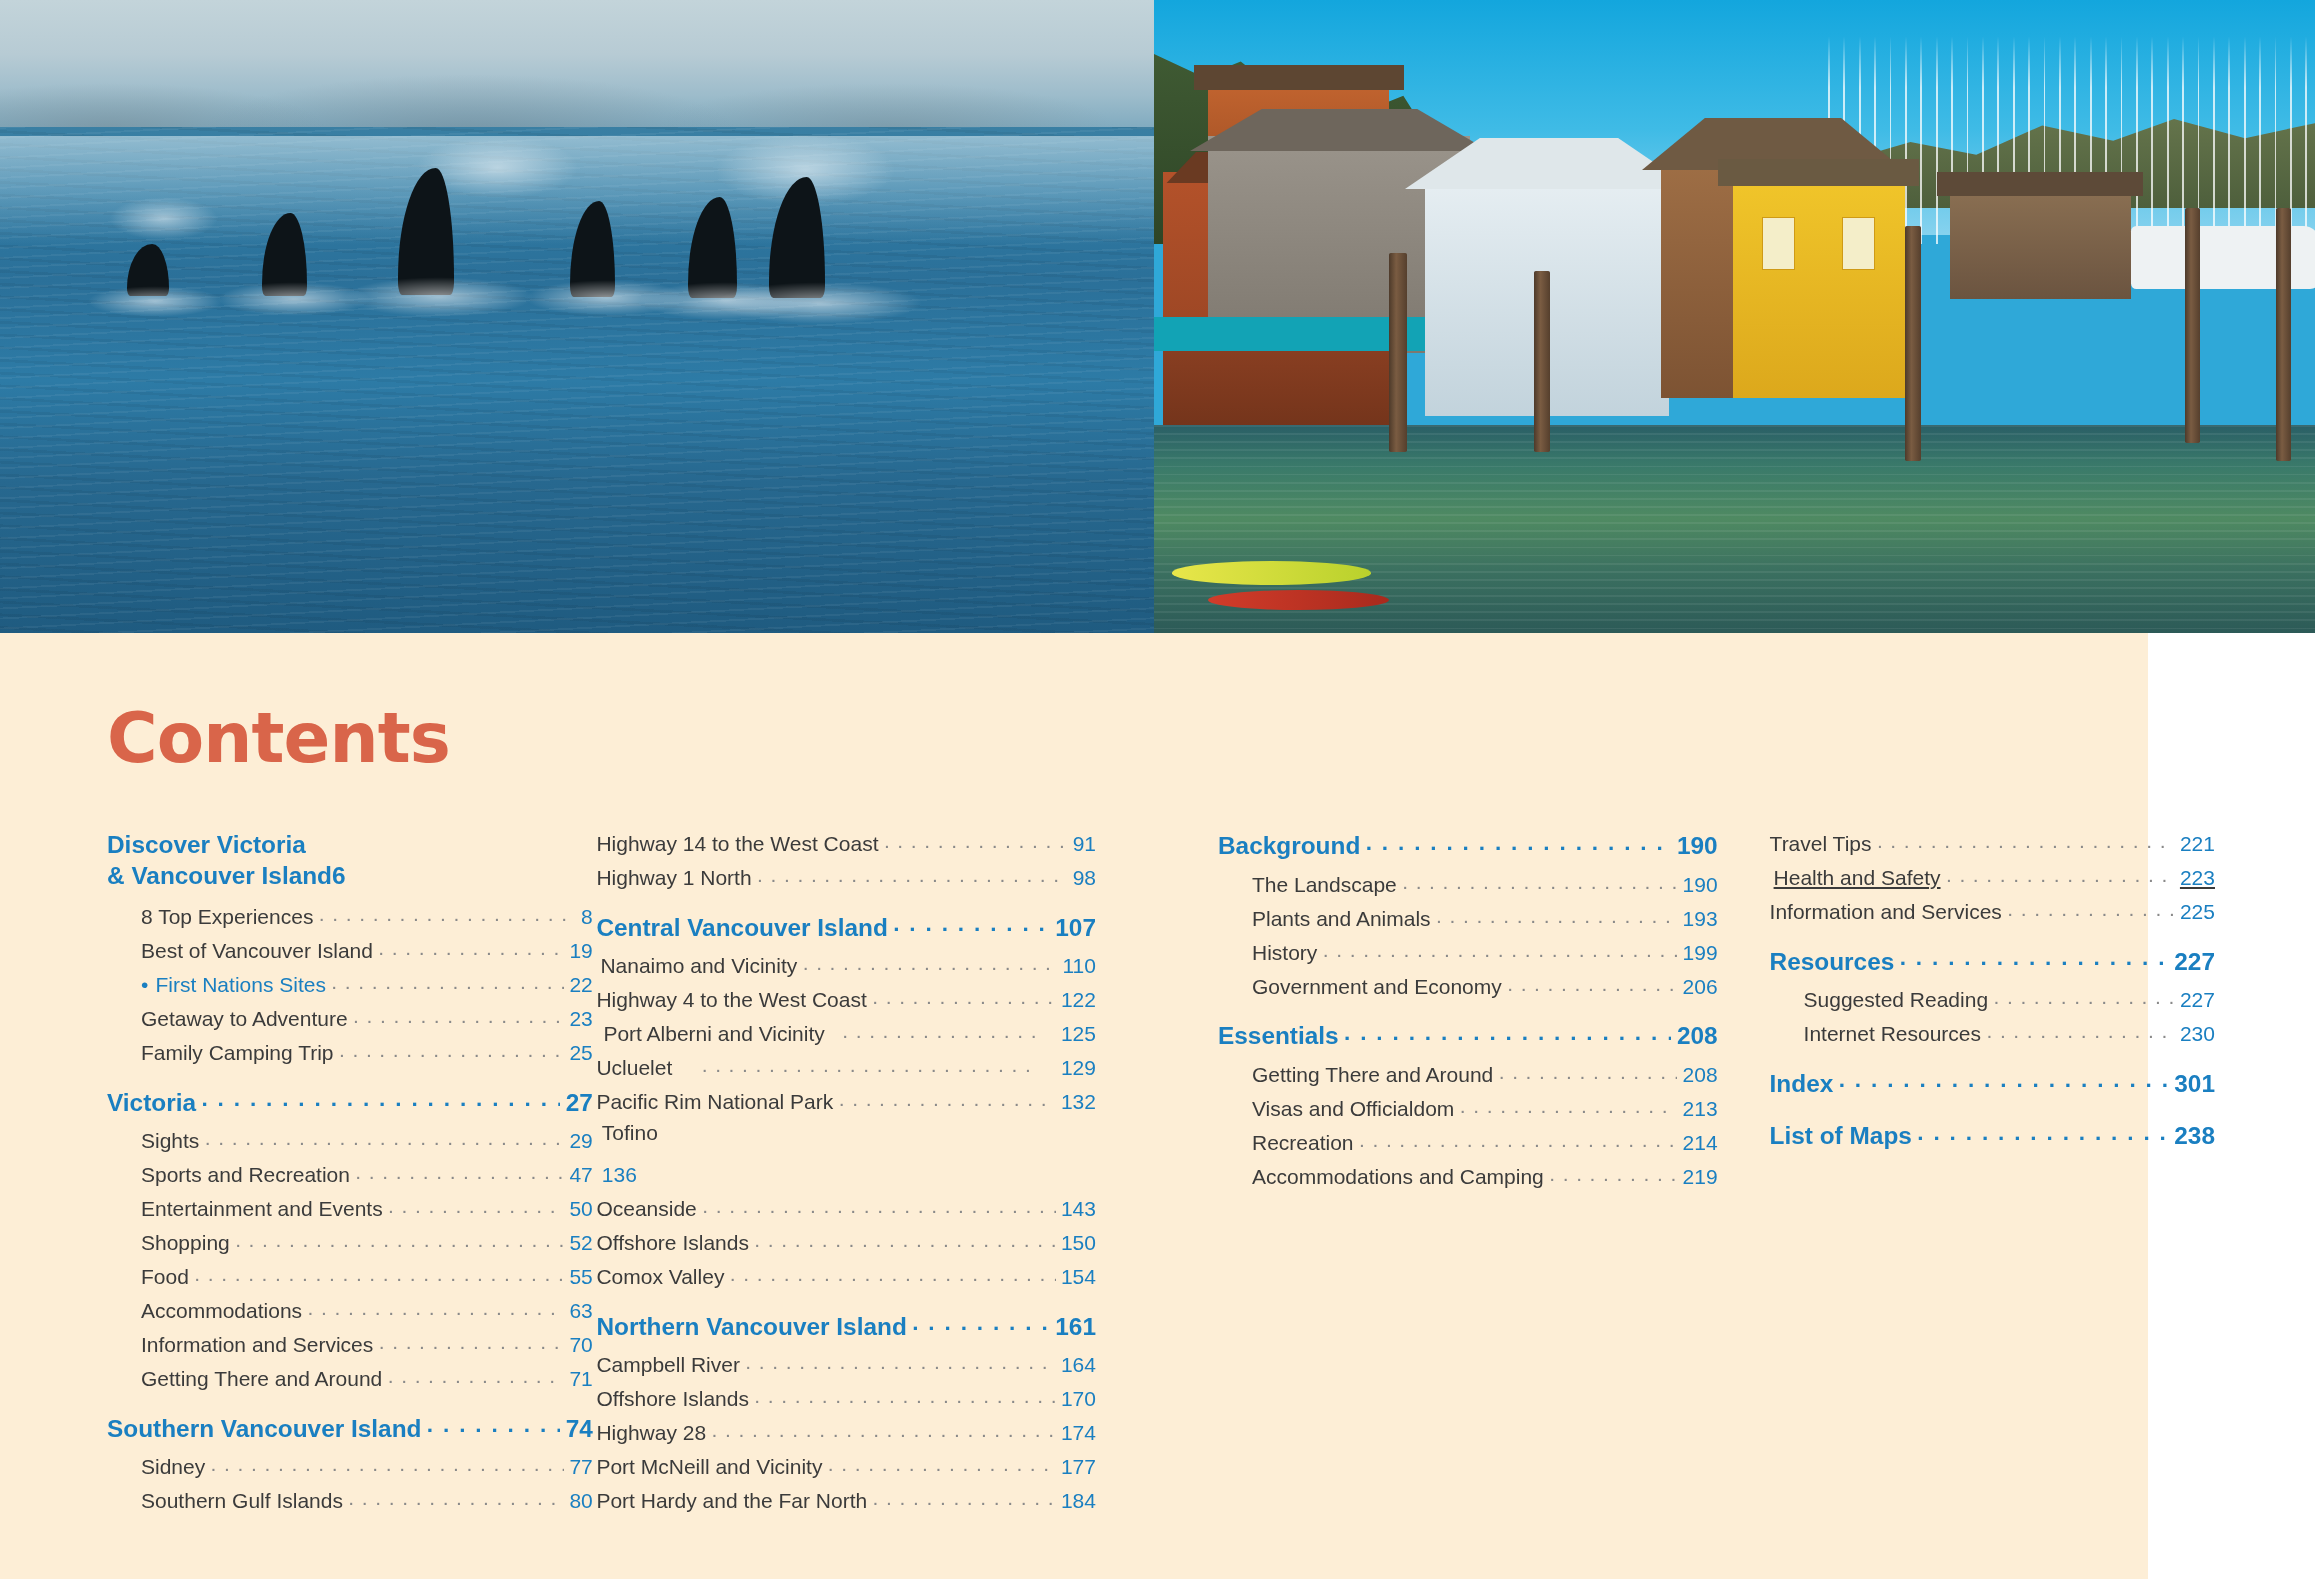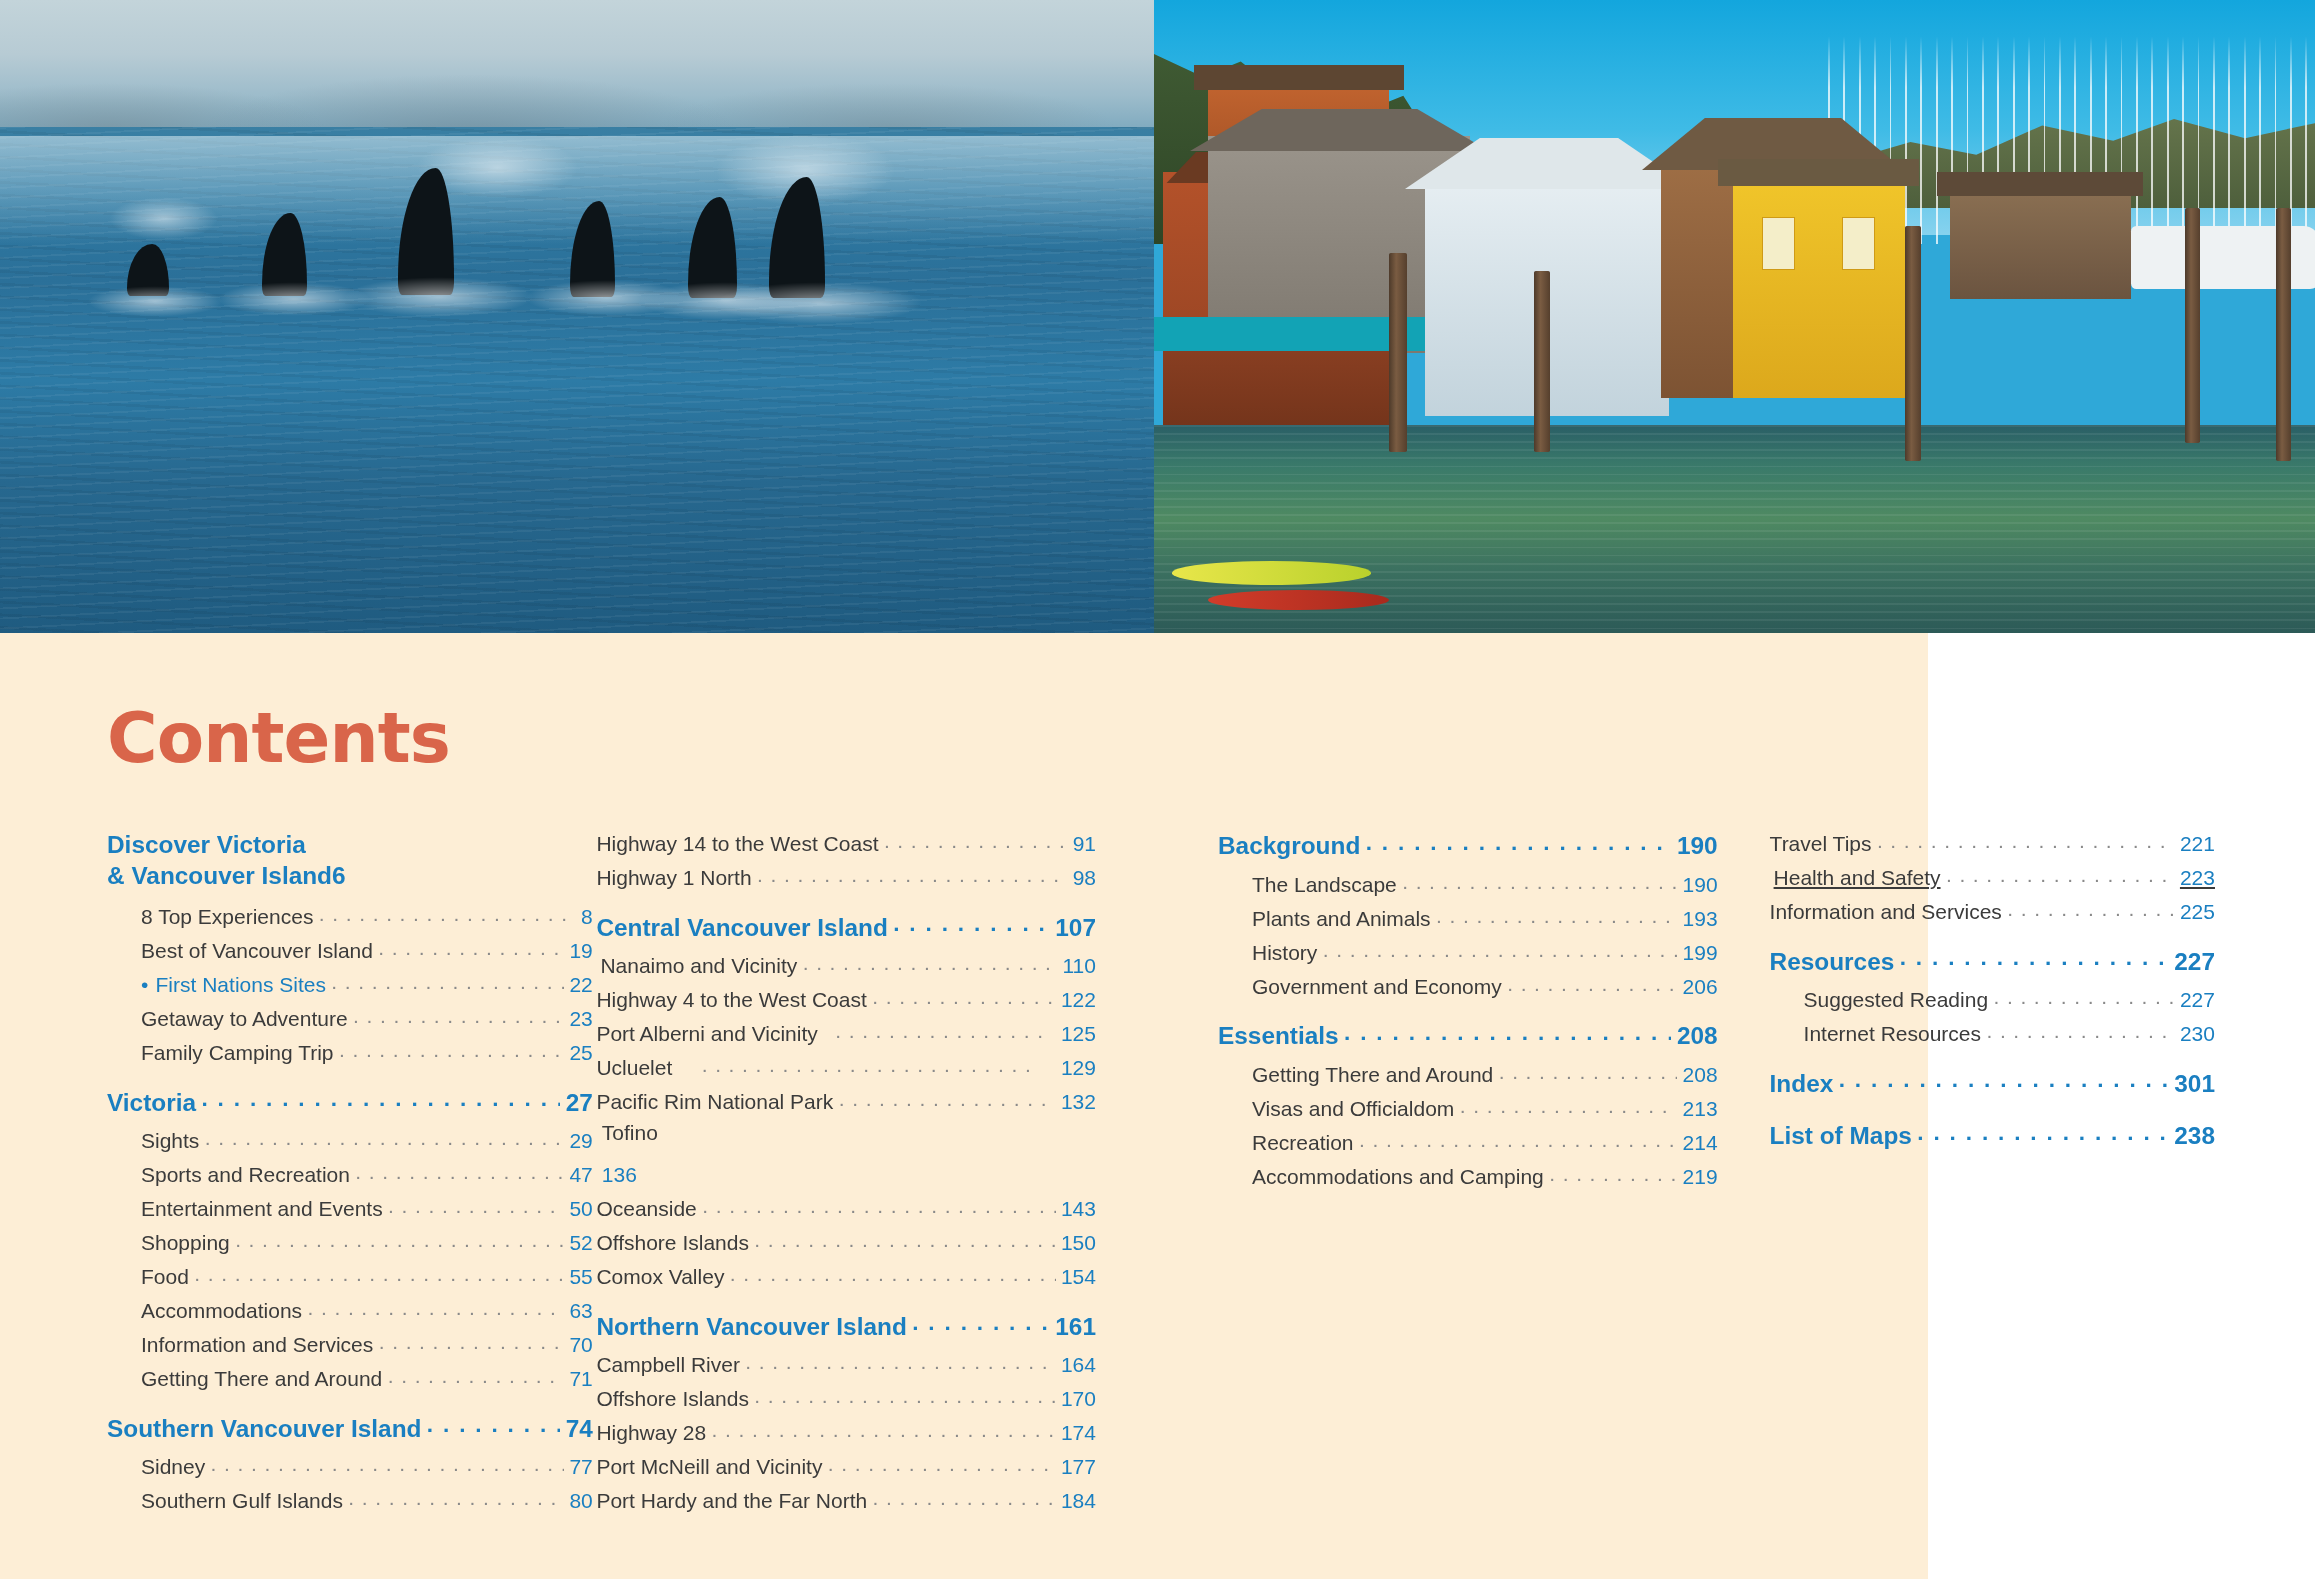--- a/index.html
+++ b/index.html
@@ -114,21 +114,21 @@
   .piling {
     position: absolute;
     background: linear-gradient(to right, #4d3a2a, #7a5c42 40%, #553f2d);
     border-radius: 1.8px;
   }
 
   
   .page {
     position: absolute;
     top: 633px; left: 0;
-    width: 1928px;
+    width: 2148px;
     height: 946px;
     background: #fdeed6;
   }
   .contents-title {
     position: absolute;
     left: 107px;
     top: 65px;
     font-family: "DejaVu Sans", sans-serif;
     font-weight: bold;
     font-size: 69px;
@@ -428,21 +428,21 @@
         <div class="row sub" style="margin-left:4px;">
           <span class="lbl">Nanaimo and Vicinity</span>
           <span class="dots"></span>
           <span class="pg">110</span>
         </div>
         <div class="row sub" style="margin-left:0;">
           <span class="lbl">Highway 4 to the West Coast</span>
           <span class="dots"></span>
           <span class="pg">122</span>
         </div>
-        <div class="row sub" style="margin-left:0;gap:12px;">
+        <div class="row sub" style="margin-left:7px;gap:12px;">
           <span class="lbl">Port Alberni and Vicinity</span>
           <span class="dots"></span>
           <span class="pg">125</span>
         </div>
         <div class="row sub" style="margin-left:0;gap:24px;">
           <span class="lbl">Ucluelet</span>
           <span class="dots"></span>
           <span class="pg">129</span>
         </div>
         <div class="row sub" style="margin-left:0;">

